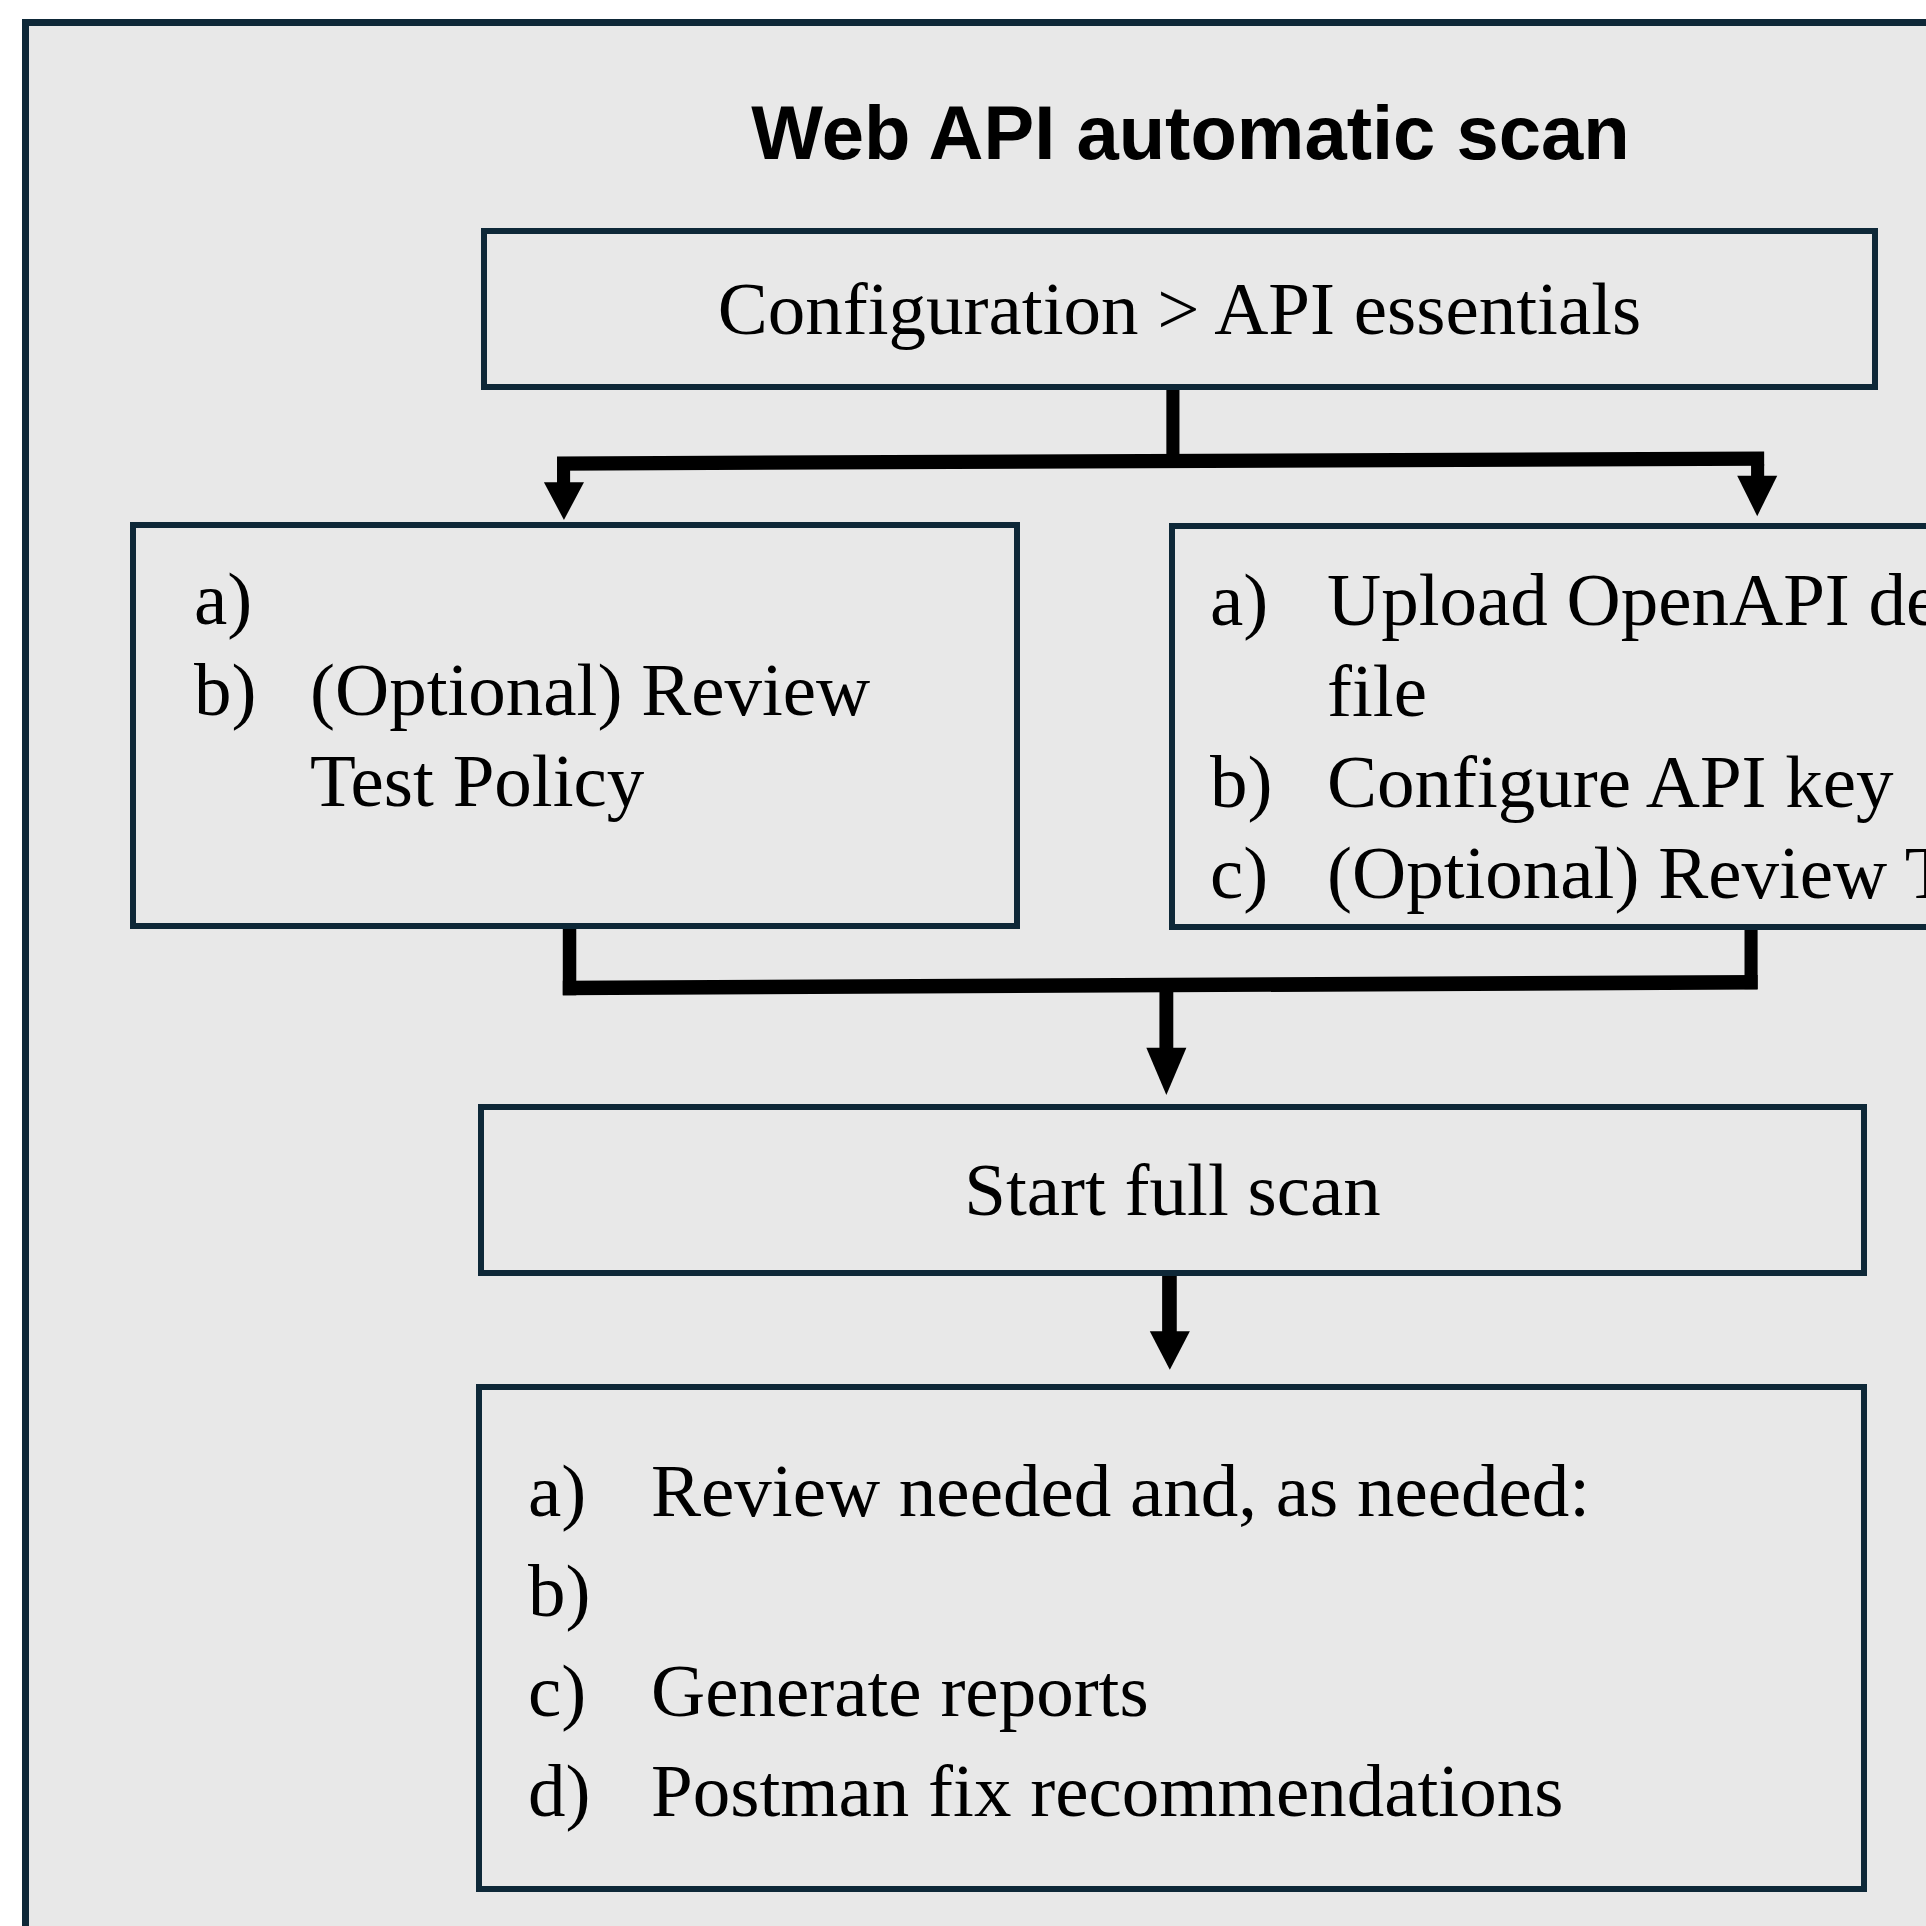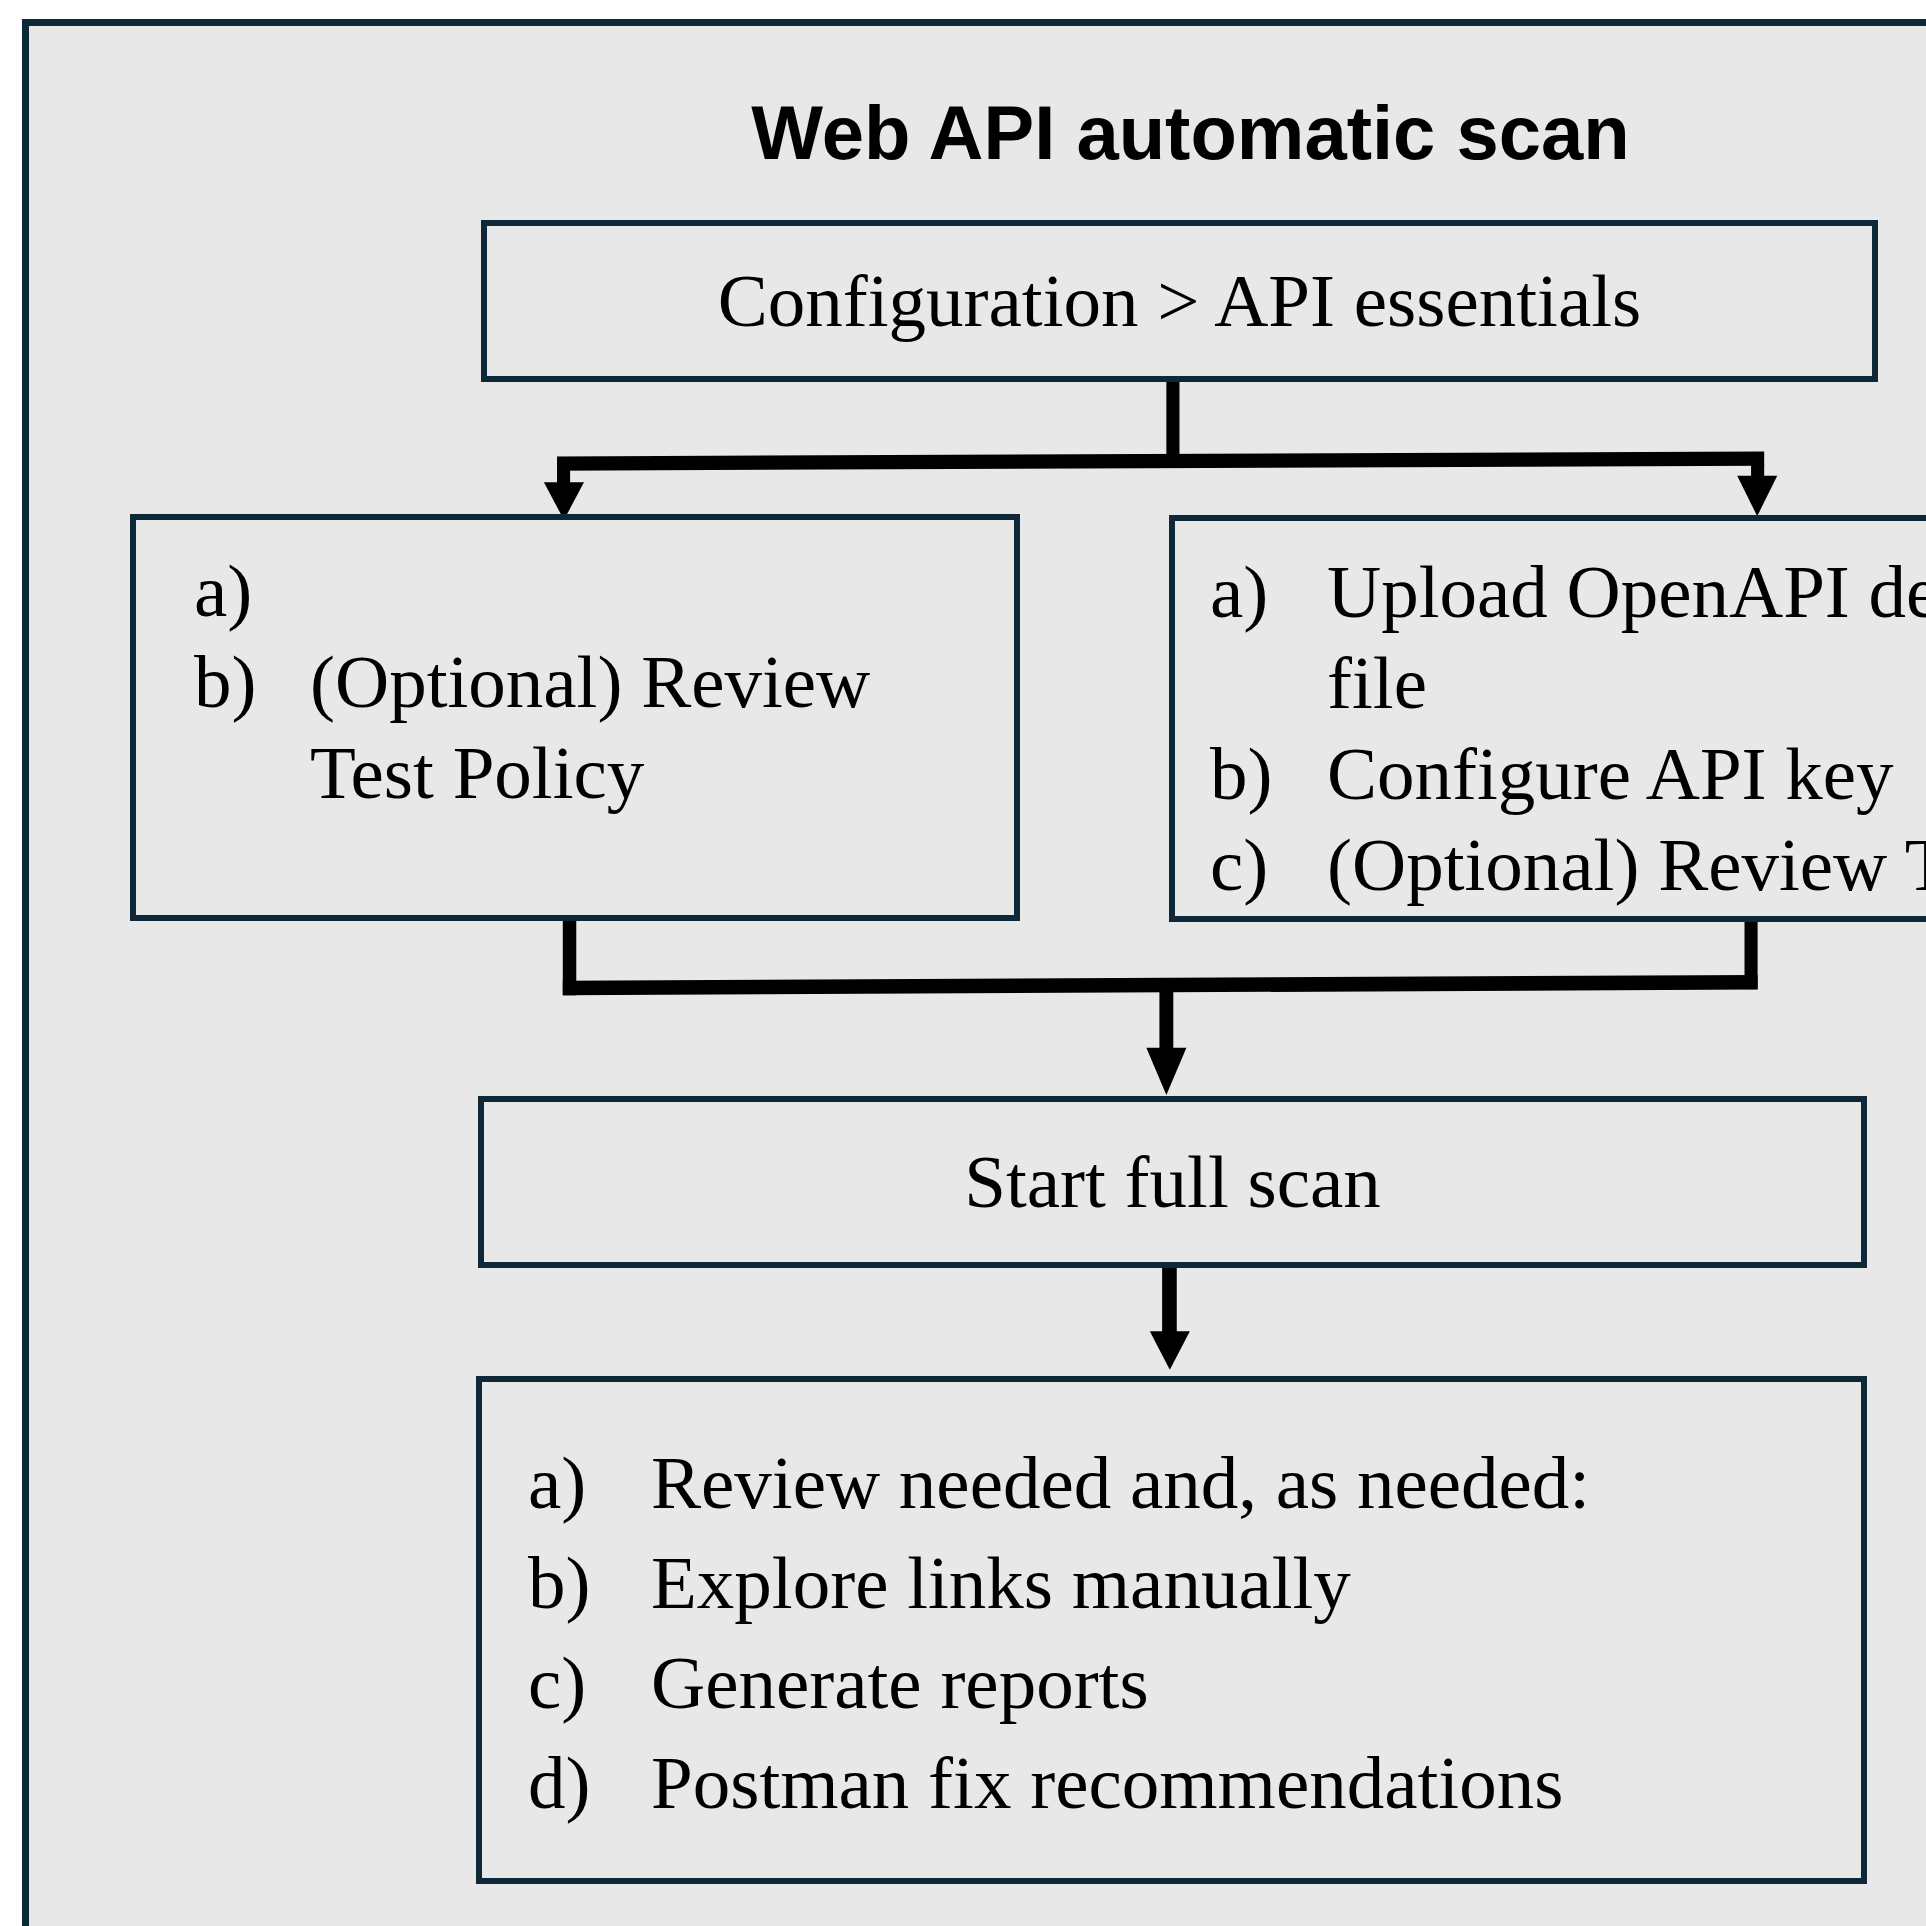--- a/index.html
+++ b/index.html
@@ -29,20 +29,21 @@
     font-size: 76px;
     line-height: 1.1;
     white-space: nowrap;
   }
   .node {
     position: absolute;
     box-sizing: border-box;
     border: 6.5px solid var(--navy, #0e2838);
     background: var(--bg, #e8e8e8);
     font-size: 75px;
+    margin-top: 8px;
   }
   .node.center-label {
     display: flex;
     align-items: center;
     justify-content: center;
     text-align: center;
   }
   #node-config { left: 481px; top: 220px;  width: 1397px; height: 162px;  }
   #node-postman{ left: 130px;  top: 514px; width: 890px; height: 407px; }
   #node-openapi{ left: 1169px; top: 515px; width: 1168px; height: 407px; }
@@ -136,21 +137,20 @@
   </div>
 
   <div id="node-review" class="node">
     <div class="list">
       <div class="item">
         <span class="marker">a)</span>
         <span class="itext">Review needed and, as needed:</span>
       </div>
       <div class="item">
         <span class="marker">b)</span>
-        <span class="itext">Explore links manually</span>
       </div>
       <div class="item">
         <span class="marker">c)</span>
         <span class="itext">Generate reports</span>
       </div>
       <div class="item">
         <span class="marker">d)</span>
         <span class="itext">Postman fix recommendations</span>
       </div>
     </div>

